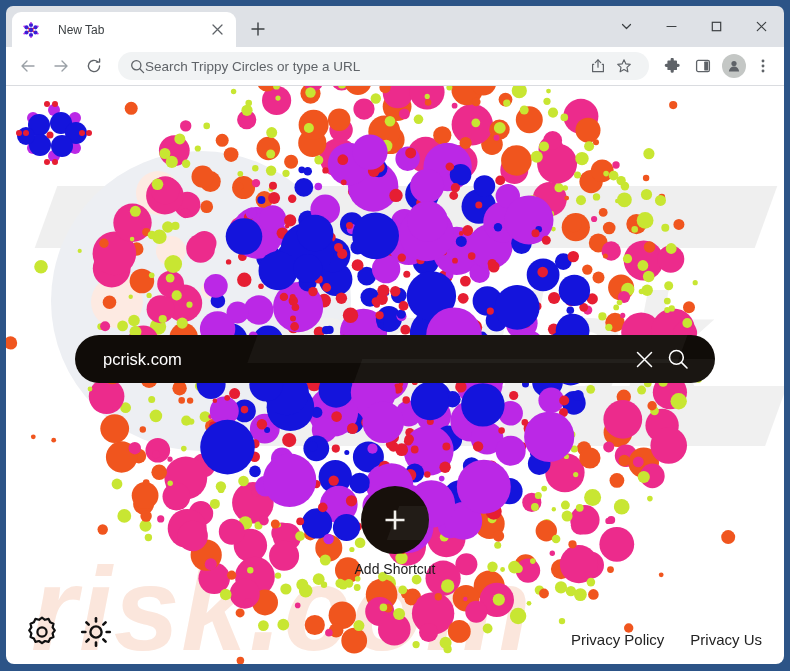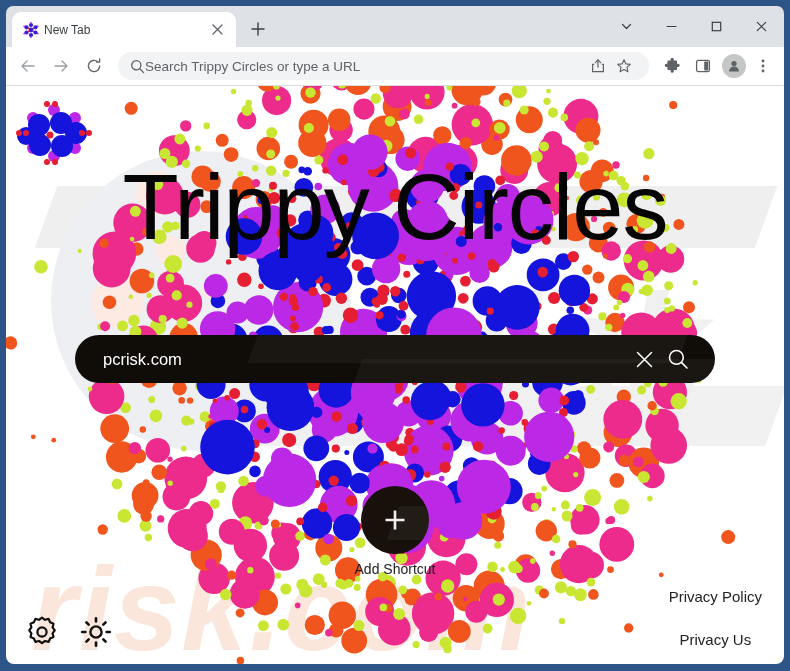--- a/index.html
+++ b/index.html
@@ -47,21 +47,21 @@
   .tab-favicon {
     width: 16px; height: 16px;
     flex: 0 0 16px;
     position: relative;
   }
   .tab-favicon svg { display: block; }
   .tab-title {
     flex: 1 1 auto;
     font-size: 12px;
     color: #3c4043;
-    margin-left: 5px;
+    margin-left: 19px;
     white-space: nowrap;
     overflow: hidden;
     text-overflow: ellipsis;
   }
   .tab-close {
     width: 22px; height: 22px;
     flex: 0 0 22px;
     display: flex; align-items: center; justify-content: center;
     border-radius: 50%;
     color: #5f6368;
@@ -350,21 +350,20 @@
   }
   .footer-icon { color: #111111; display: flex; }
 
   #footer-right {
     position: absolute;
     right: 22px; bottom: 16px;
     display: flex;
     align-items: center;
     gap: 26px;
     z-index: 5;
-    flex-direction: column;
   }
   .footer-link {
     font-size: 15px;
     color: #232323;
     text-decoration: none;
     font-family: "Liberation Sans", sans-serif;
     white-space: nowrap;
   }
 </style>
 </head>
@@ -1423,21 +1422,20 @@
         <circle cx="33" cy="64" r="3" fill="#e61e32"></circle>
         <circle cx="41" cy="64" r="3" fill="#e61e32"></circle>
         <circle cx="5" cy="35" r="3" fill="#e61e32"></circle>
         <circle cx="12" cy="35" r="3" fill="#e61e32"></circle>
         <circle cx="68" cy="35" r="3" fill="#e61e32"></circle>
         <circle cx="75" cy="35" r="3" fill="#e61e32"></circle>
         <circle cx="36" cy="37" r="3.5" fill="#e61e32"></circle>
       </svg>
     </div>
 
-    <h1 id="site-title">Trippy Circles</h1>
 
     <div id="add-shortcut">
       <div id="add-shortcut-circle">
         <span id="add-shortcut-plus">
           <svg width="26" height="26" viewBox="0 0 26 26">
             <path d="M13 3.5 V22.5 M3.5 13 H22.5" stroke="currentColor" stroke-width="2.6" stroke-linecap="butt"></path>
           </svg>
         </span>
       </div>
       <div id="add-shortcut-label">Add Shortcut</div>

